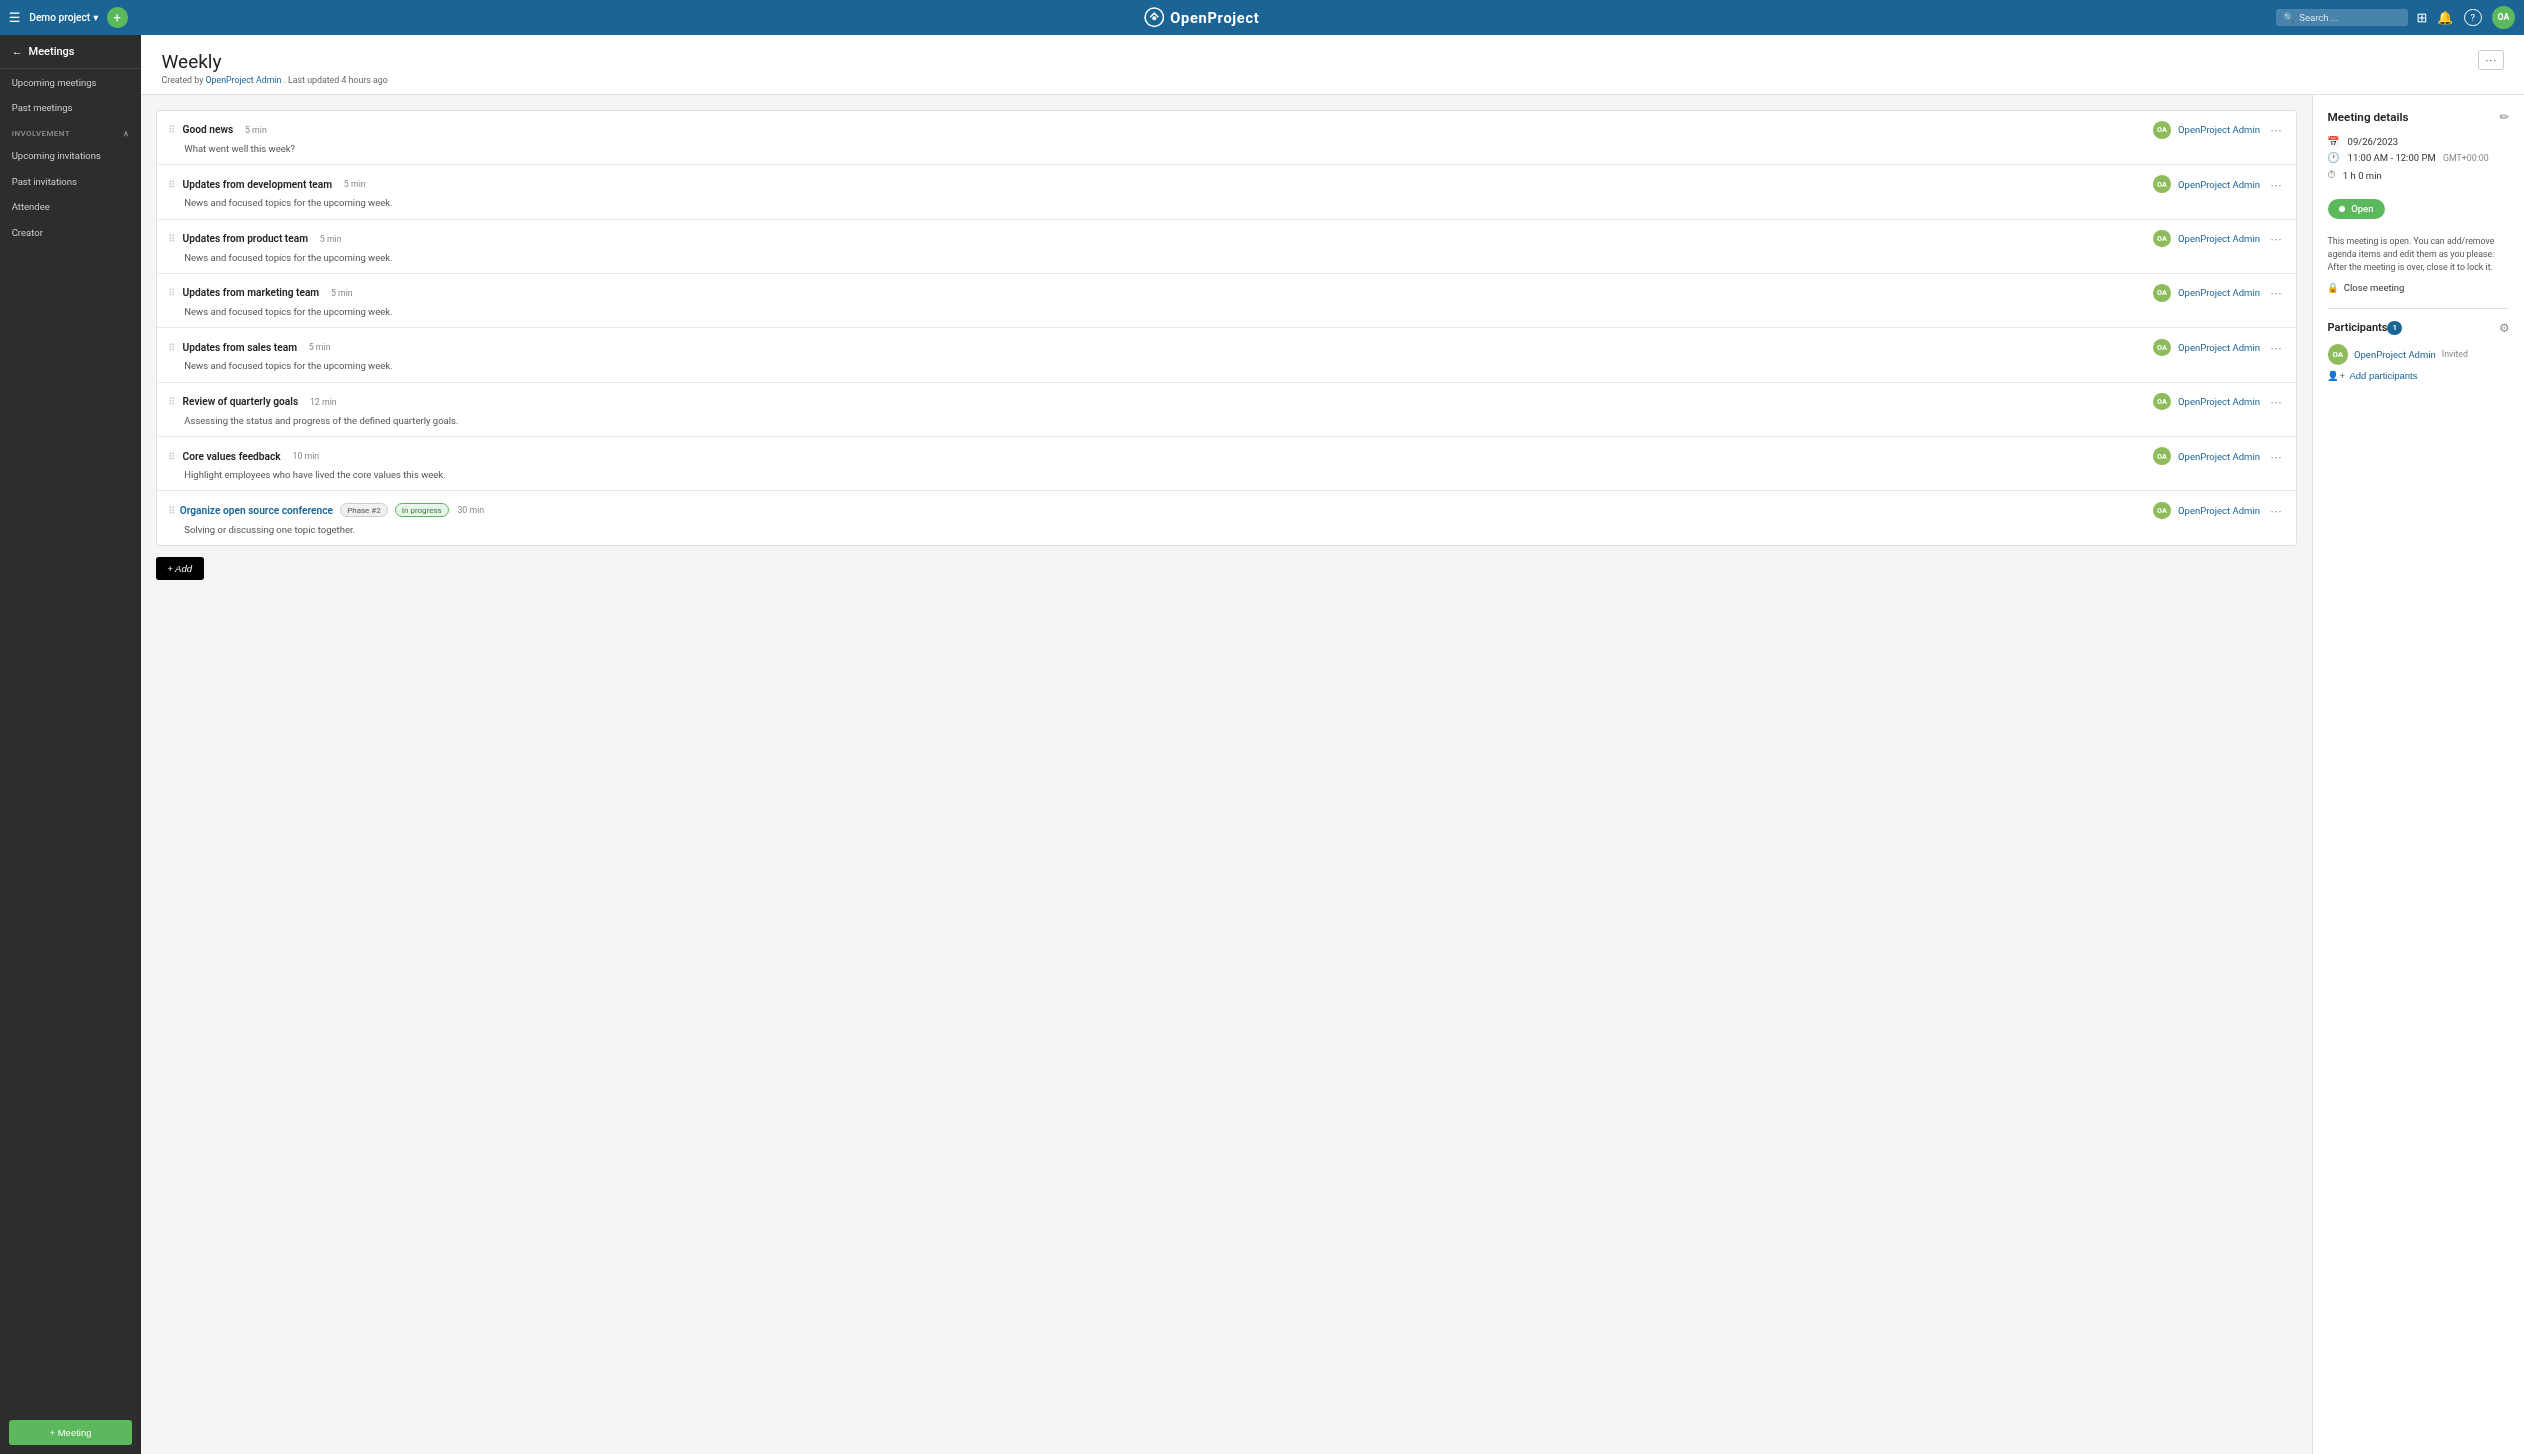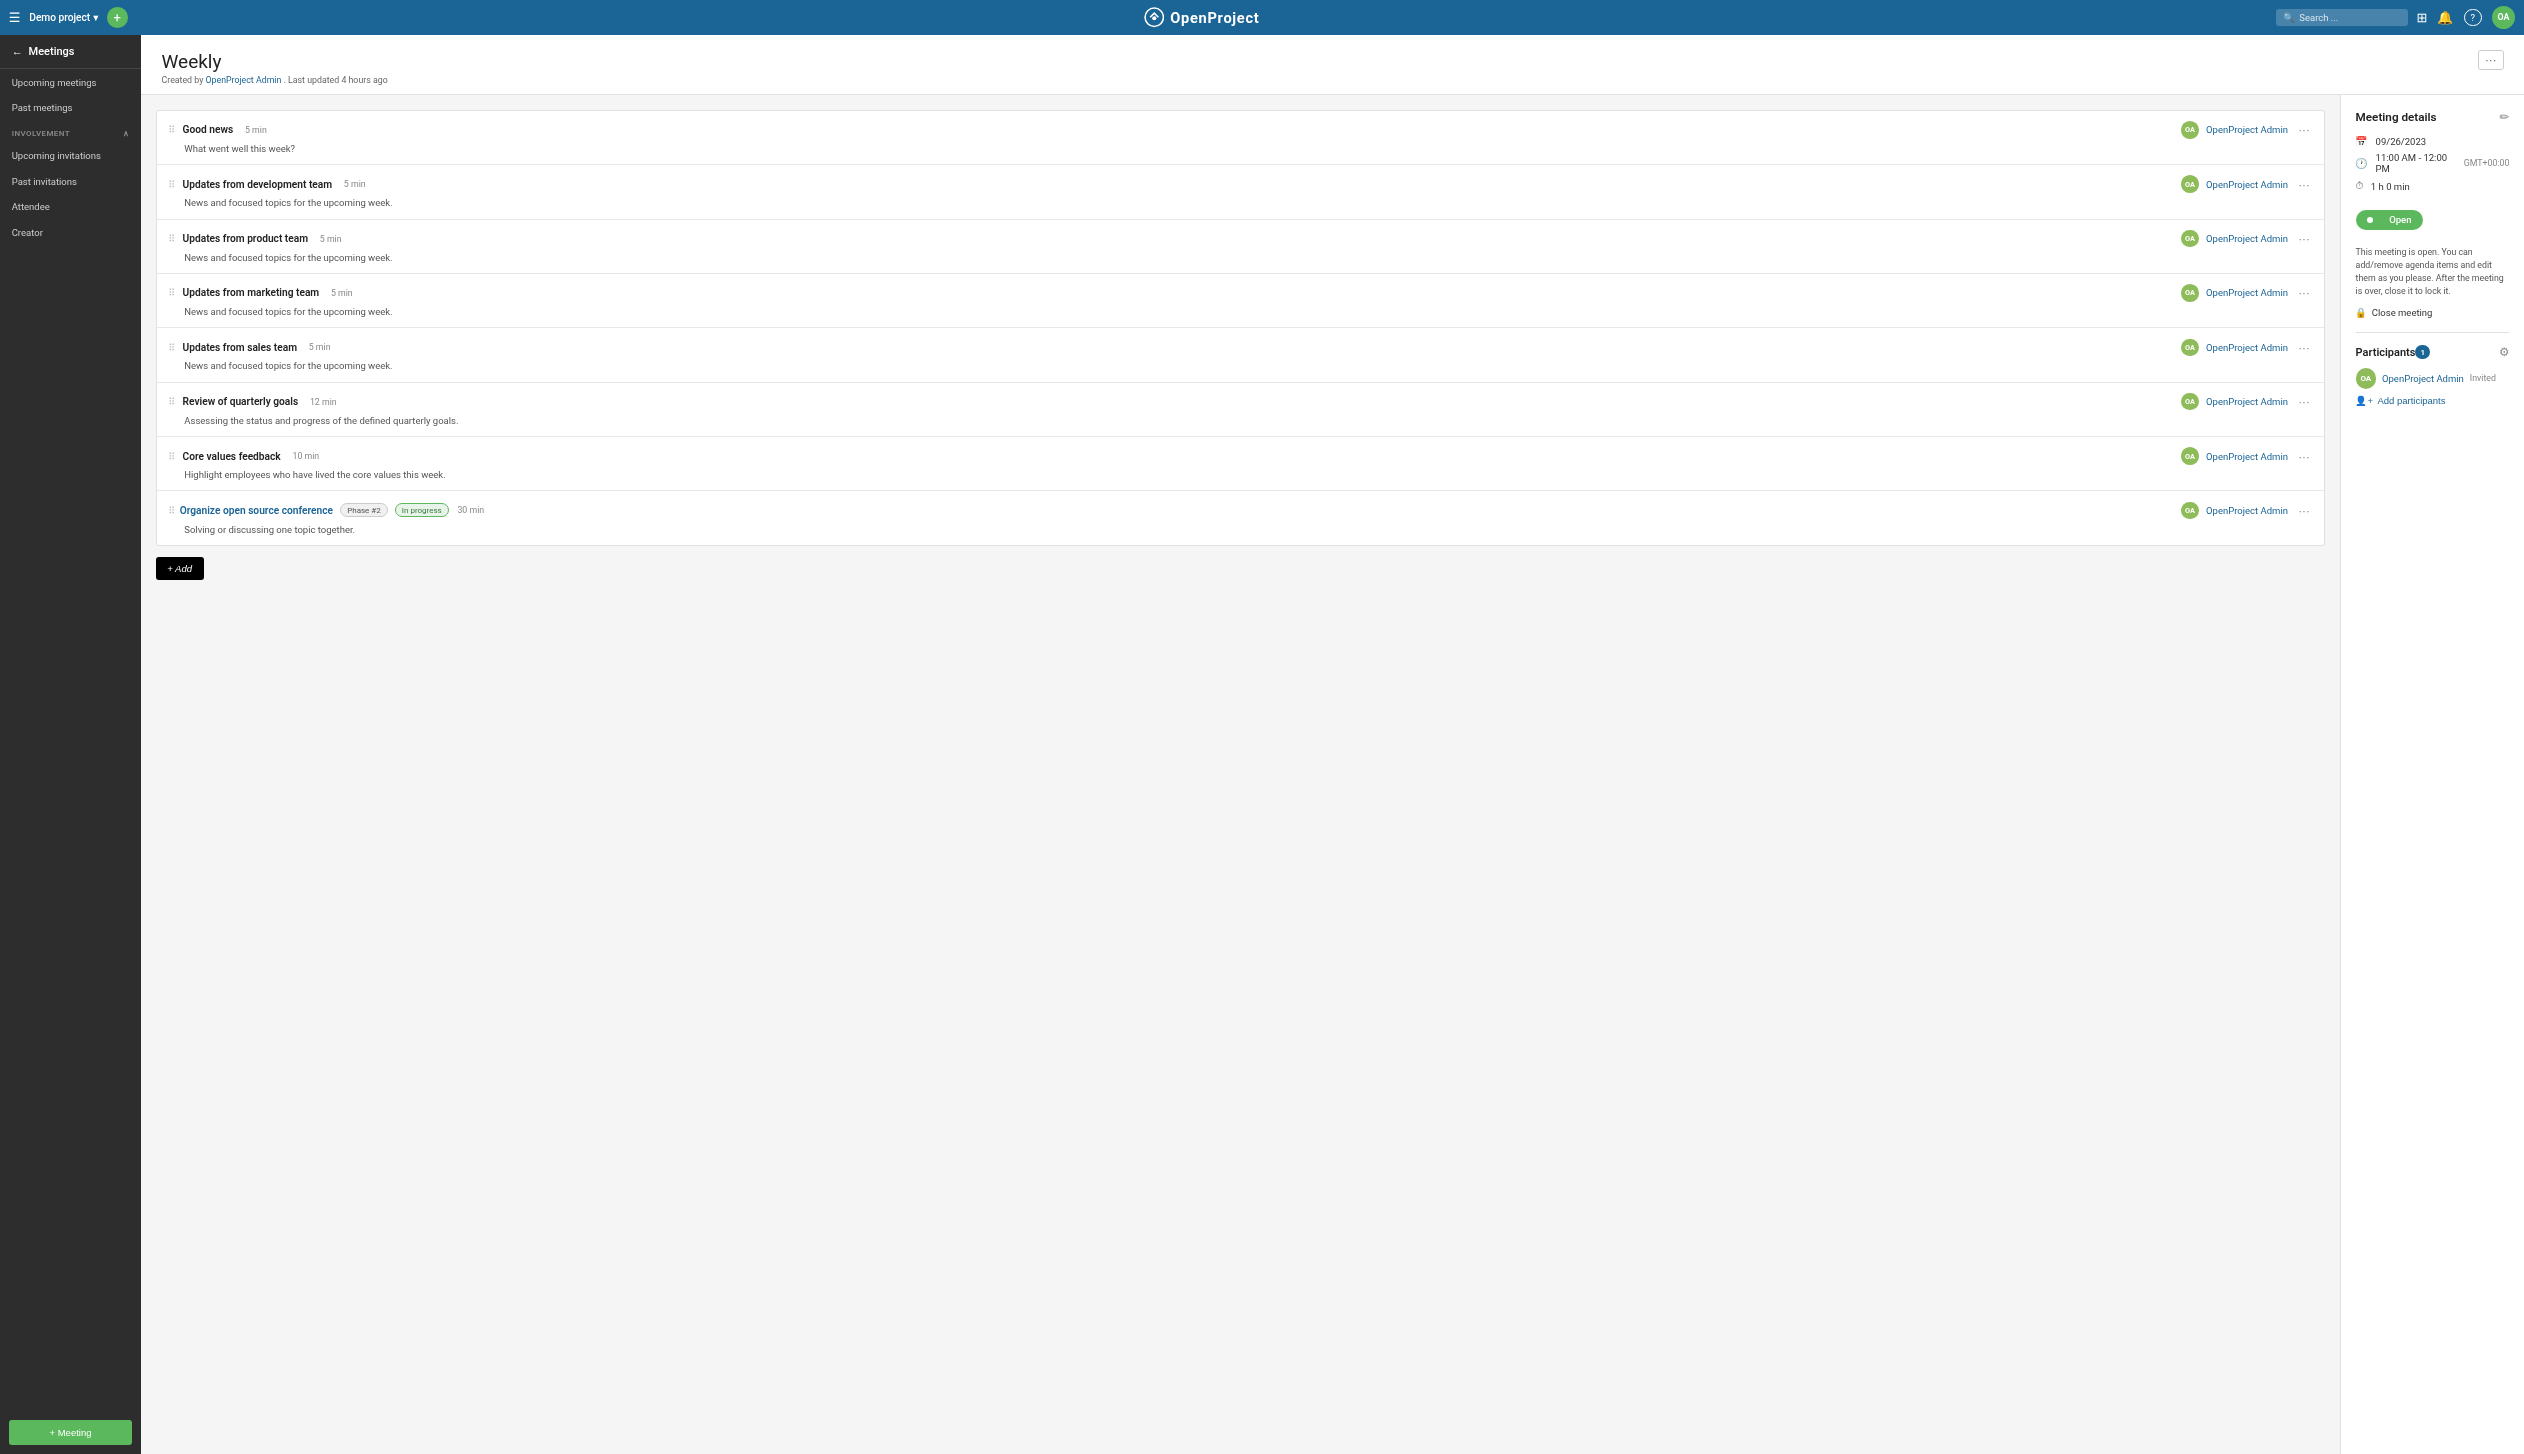--- a/index.html
+++ b/index.html
@@ -281,21 +281,21 @@
       border: none;
       border-radius: 2.9px;
       padding: 5.9px 11.7px;
       font-size: 9.5px;
       cursor: pointer;
       display: flex; align-items: center; gap: 4.4px; font-style: italic;
     }
 
     
     .meeting-details {
-      width: 184px;
+      width: 212px;
       flex-shrink: 0;
       background: white;
       border-left: 0.7px solid #e0e0e0;
       overflow-y: auto;
       padding: 14.6px;
     }
 
     .details-header {
       display: flex;
       align-items: center;
@@ -315,21 +315,21 @@
       gap: 7.3px;
       margin-bottom: 5.9px;
       font-size: 9.5px;
       color: #333;
     }
     .detail-icon { color: #666; font-size: 10.2px; }
 
     .status-badge-open {
       display: inline-flex;
       align-items: center;
-      gap: 16px;
+      gap: 6px;
       background: #5cb85c;
       color: white;
       border-radius: 14.6px;
       padding: 4.4px 11.7px;
       font-size: 9.5px;
       font-weight: 500;
       margin: 8.8px 0 7.3px;
       cursor: pointer;
     }
     .status-dot { width: 5.9px; height: 5.9px; border-radius: 50%; background: white; }

